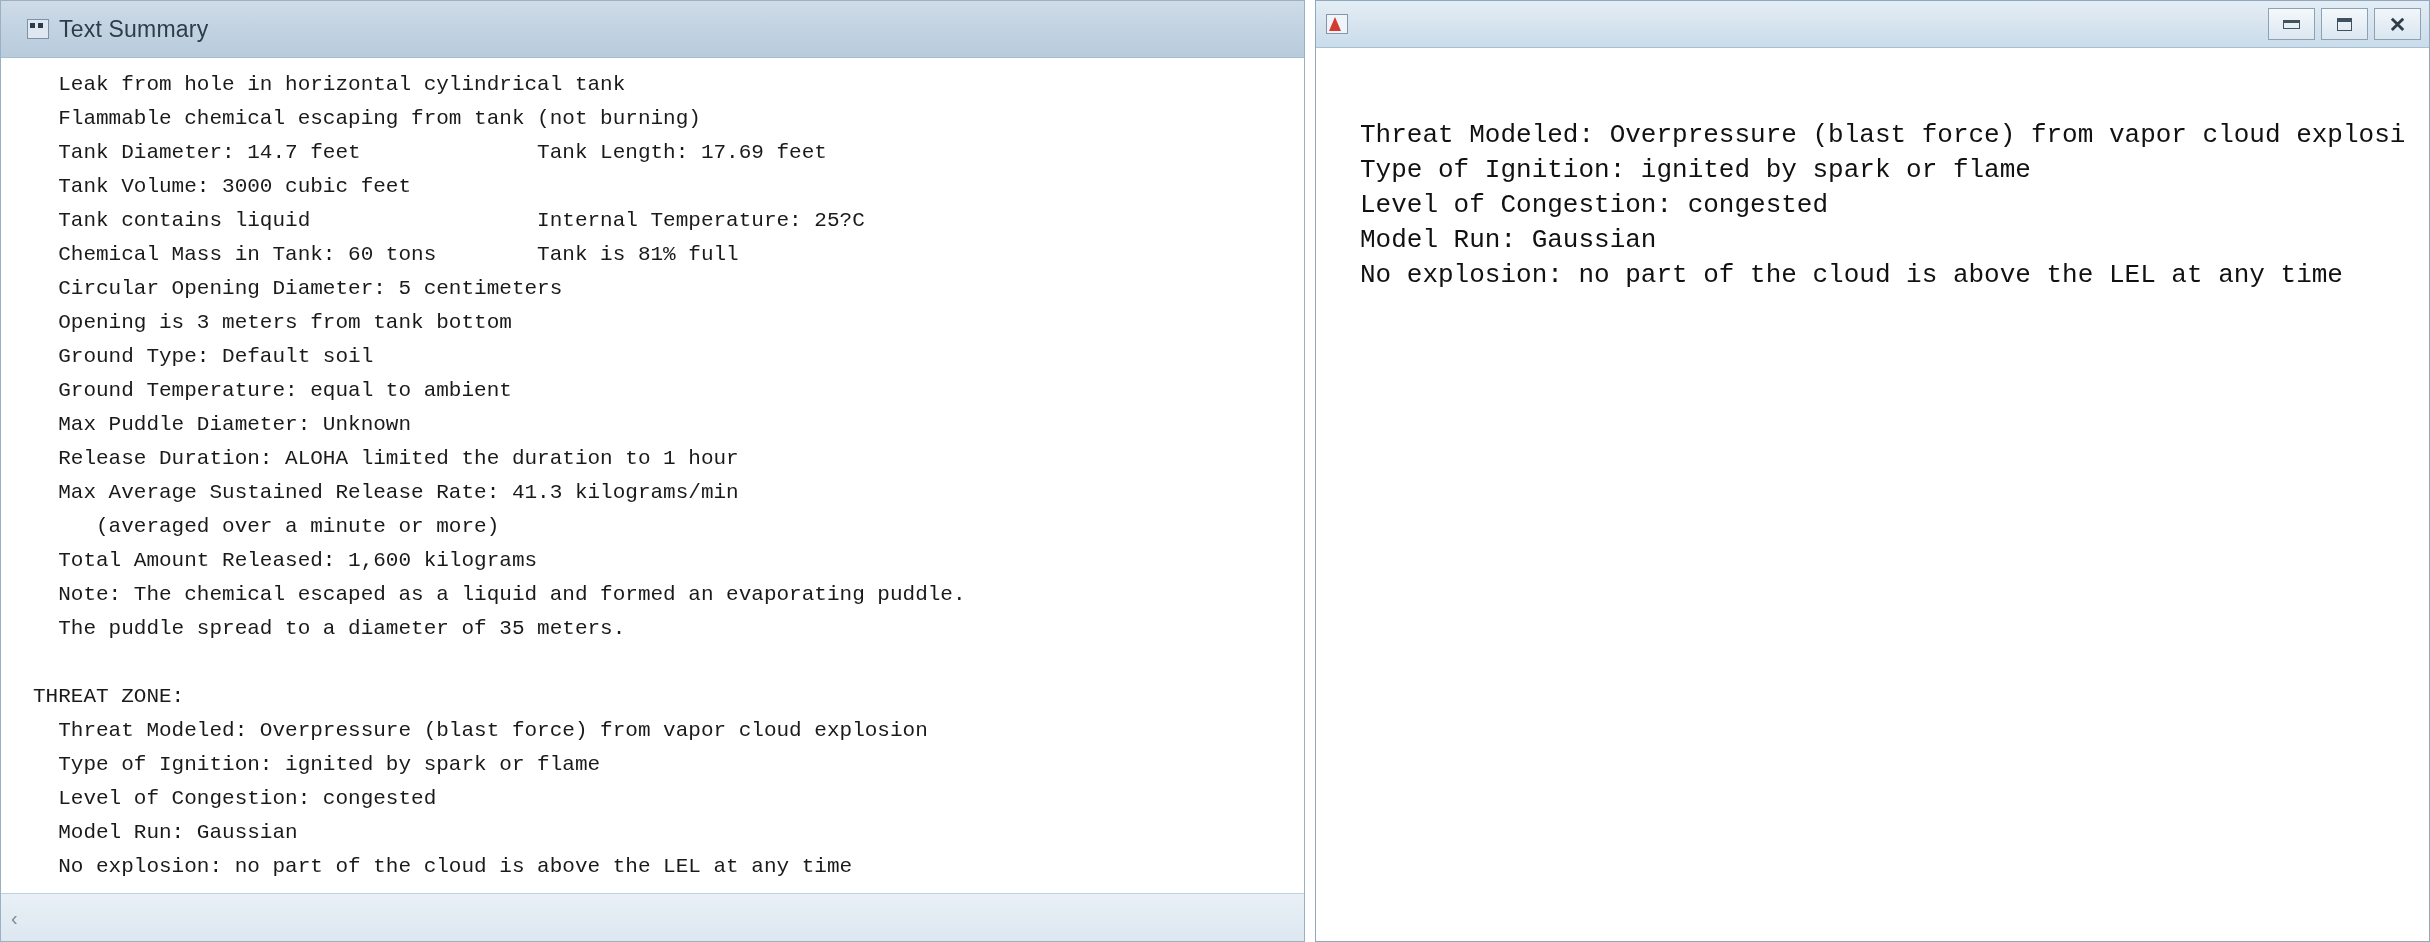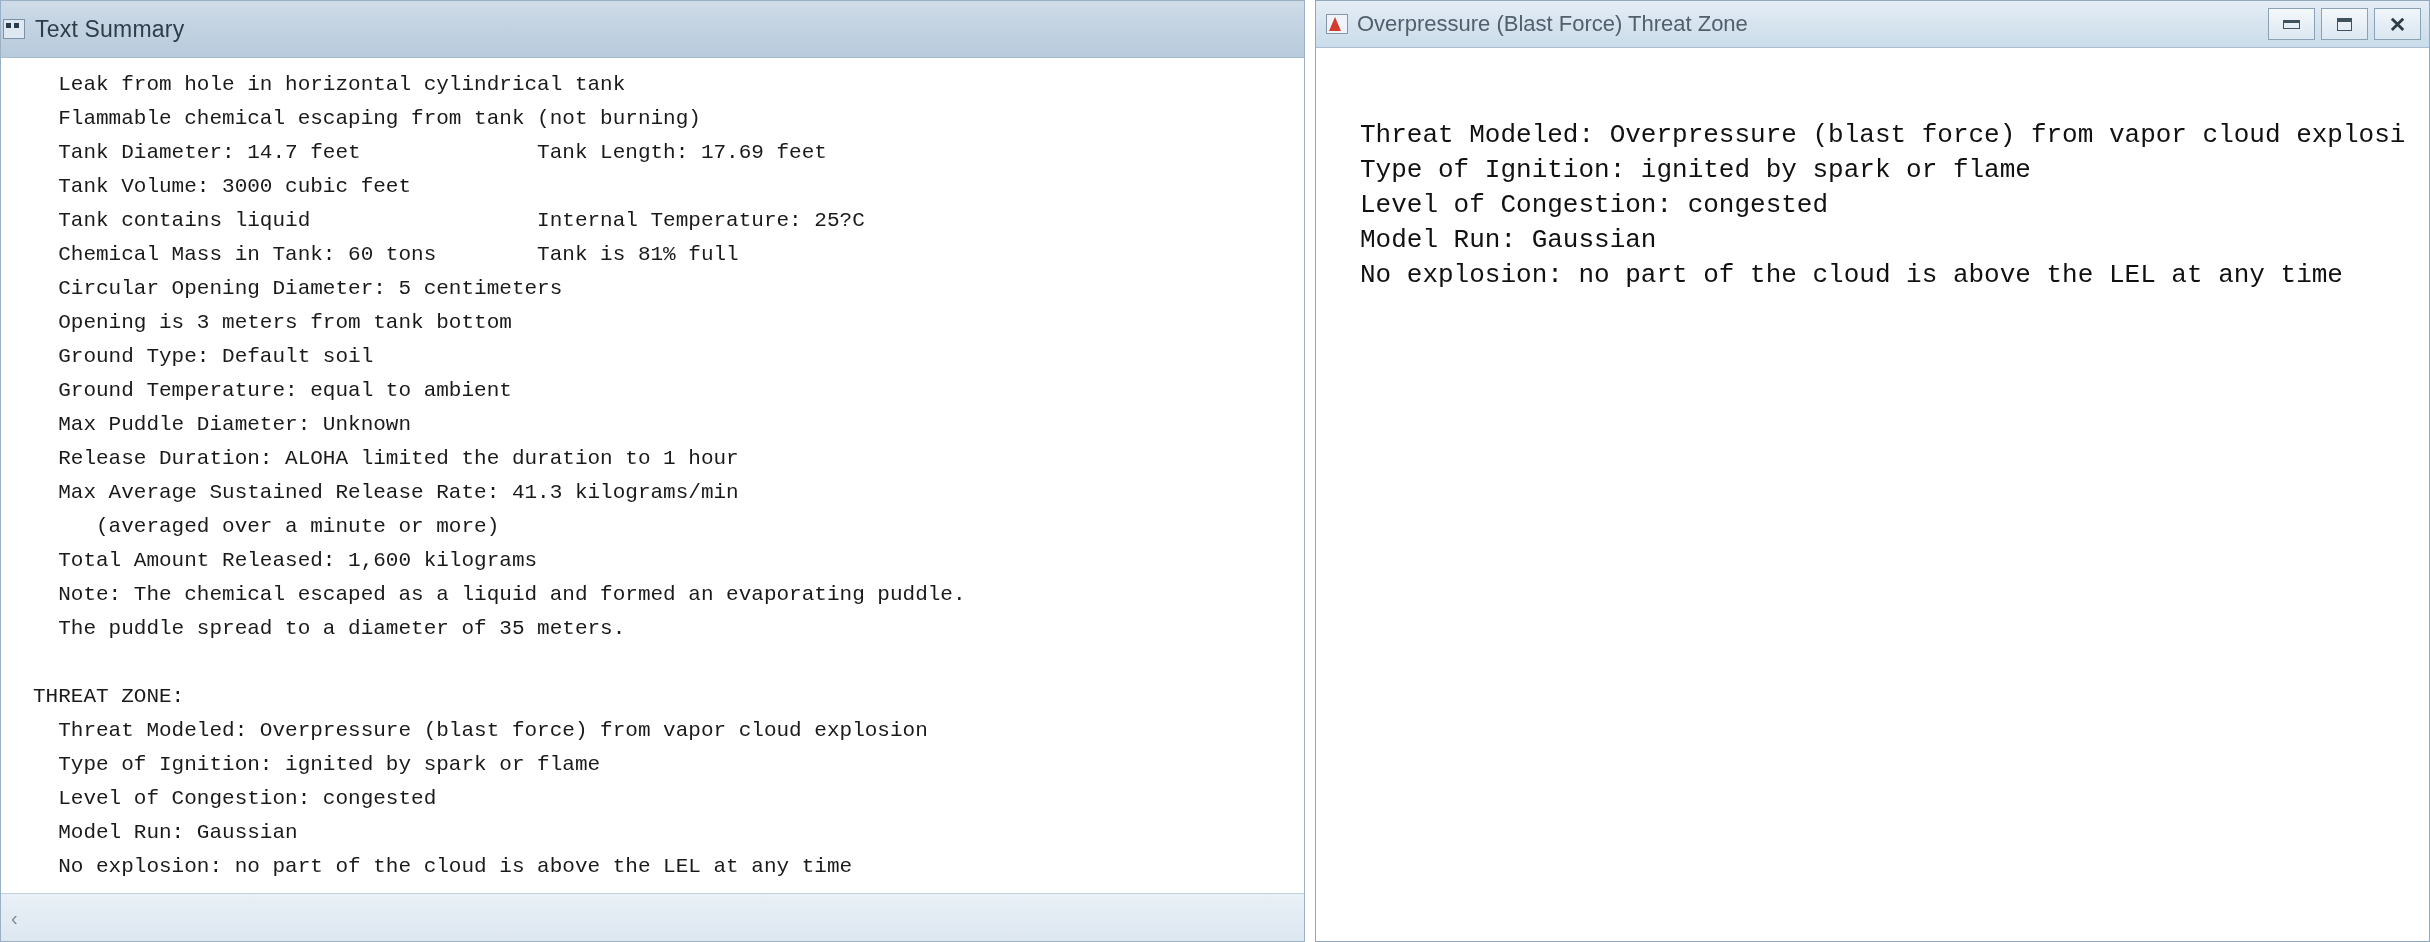--- a/index.html
+++ b/index.html
@@ -33,21 +33,21 @@
   .left-titlebar {
     position: absolute;
     left: 0; top: 0;
     width: 100%;
     height: 57px;
     box-sizing: border-box;
     background: linear-gradient(to bottom, #cfdce8 0%, #c3d3e2 45%, #b8cbdc 100%);
     border-bottom: 1px solid #a7bccd;
     display: flex;
     align-items: center;
-    padding-left: 2px;
+    padding-left: 26px;
   }
 
   .left-title-icon {
     width: 22px;
     height: 20px;
     background: #dfe8f1;
     border: 1px solid #7d92a6;
     box-sizing: border-box;
     display: flex;
     align-items: flex-start;
@@ -283,21 +283,20 @@
 
     <div class="left-statusbar">
       <span class="scroll-left-arrow">‹</span>
     </div>
   </div>
 
   <div class="win-right">
 
     <div class="right-titlebar">
       <div class="right-title-icon"></div>
-      <div class="right-title-text">Overpressure (Blast Force) Threat Zone</div>
 
       <div class="win-buttons">
         <div class="win-btn">
           <span class="glyph-min"></span>
         </div>
         <div class="win-btn">
           <span class="glyph-max"></span>
         </div>
         <div class="win-btn win-btn-close">
           <span class="glyph-close">✕</span>

